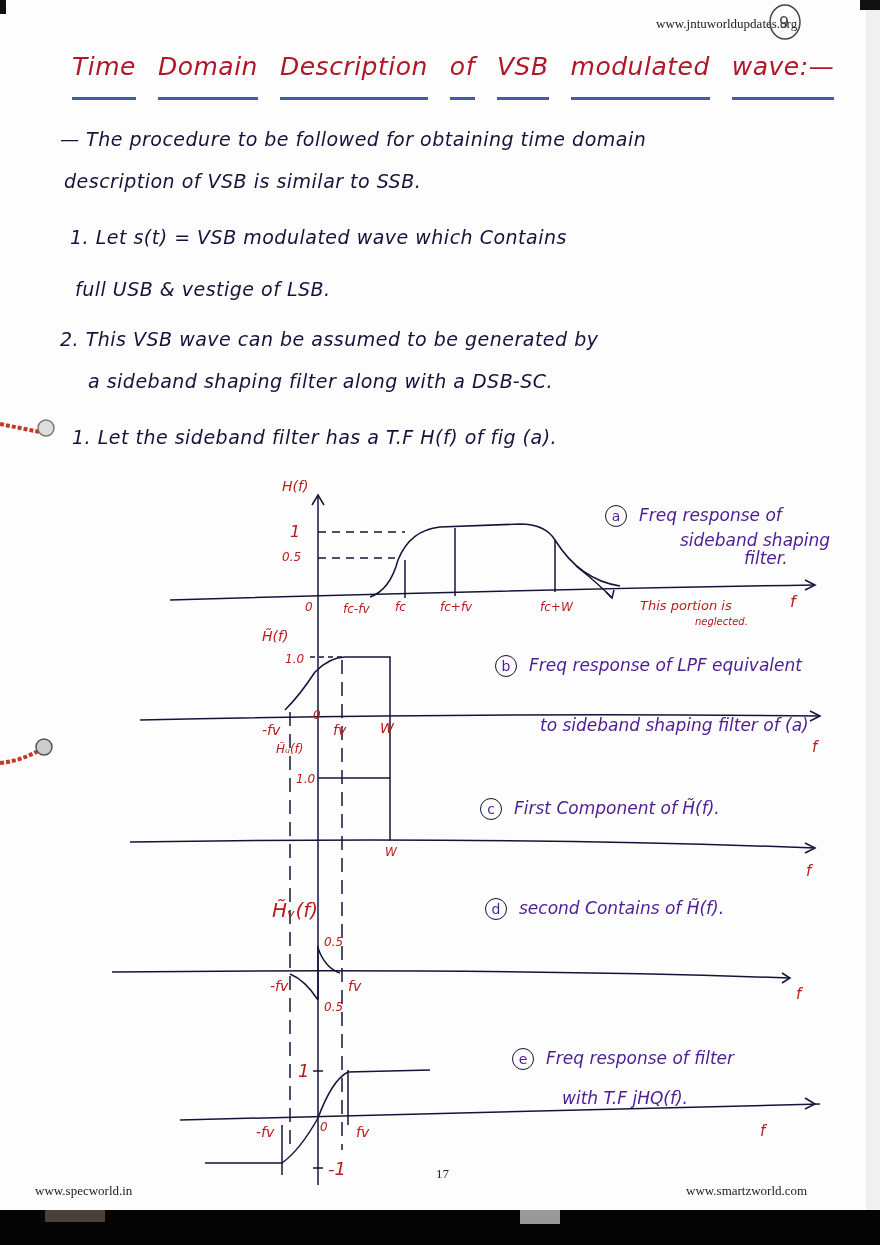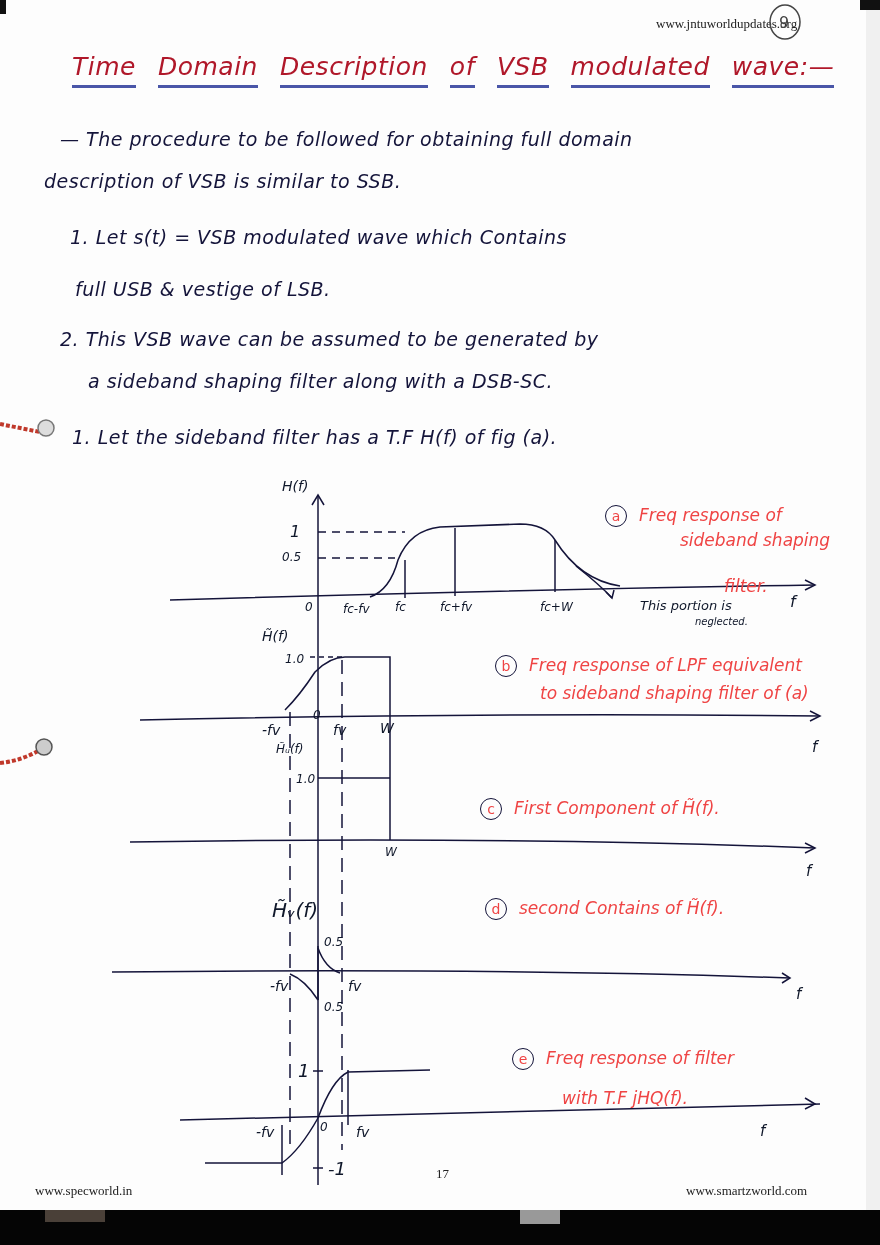--- a/index.html
+++ b/index.html
@@ -12,24 +12,24 @@
     .bottom-bar .strip2 { position:absolute; left:520px; top:0; width:40px; height:14px; background:#999; }
     .right-edge { position:absolute; left:866px; top:0; width:14px; height:1212px; background:#f0f0f0; }
     .corner-tl { position:absolute; left:0; top:0; width:6px; height:14px; background:#111; }
     .corner-tr { position:absolute; left:860px; top:0; width:20px; height:10px; background:#111; }
 
     .wm { position:absolute; font-family:"Liberation Serif", serif; font-size:13px; color:#222; }
     .hw { position:absolute; font-family:"DejaVu Sans", sans-serif; color:#14143a; font-size:19px;
           font-style:italic; white-space:nowrap; letter-spacing:0.5px; }
     .title { position:absolute; left:72px; top:52px; font-size:25px; color:#b0182a;
              font-family:"DejaVu Sans", sans-serif; font-style:italic; white-space:nowrap; letter-spacing:0.5px; }
-    .title span { margin-right:22px; border-bottom:3px solid #4a56a8; padding-bottom:4px; }
-    .cap { position:absolute; font-family:"DejaVu Sans", sans-serif; color:#ef4444; font-size:17px;
+    .title span { margin-right:22px; border-bottom:3px solid #4a56a8; padding-bottom:16px; }
+    .cap { position:absolute; font-family:"DejaVu Sans", sans-serif; color:#4c1d95; font-size:17px;
            font-style:italic; white-space:nowrap; }
-    .lbl { position:absolute; font-family:"DejaVu Sans", sans-serif; color:#0f172a; font-size:12px;
+    .lbl { position:absolute; font-family:"DejaVu Sans", sans-serif; color:#b91c1c; font-size:12px;
            font-style:italic; white-space:nowrap; }
     svg.fig { position:absolute; left:0; top:0; }
     .circled { display:inline-block; width:20px; height:20px; border:1.5px solid #14143a; border-radius:50%;
                text-align:center; line-height:20px; font-size:14px; margin-right:12px; font-style:normal; }
   </style>
 </head>
 <body>
 
 <div class="page"></div>
 <div class="right-edge"></div>
@@ -55,22 +55,22 @@
 </svg>
 <svg style="position:absolute; left:0; top:735px;" width="60" height="40">
   <path d="M0 28 Q20 26 38 16" stroke="#c0392b" stroke-width="4" fill="none" stroke-dasharray="4 2"></path>
   <circle cx="44" cy="12" r="8" fill="#ccc" stroke="#555" stroke-width="1.5"></circle>
 </svg>
 
 <div class="title">
   <span>Time</span><span>Domain</span><span>Description</span><span>of</span><span>VSB</span><span>modulated</span><span>wave:—</span>
 </div>
 
-<div class="hw" style="left:60px; top:128px;">— The procedure to be followed for obtaining full domain</div>
-<div class="hw" style="left:44px; top:170px;">description of VSB is similar to SSB.</div>
+<div class="hw" style="left:60px; top:128px;">— The procedure to be followed for obtaining time domain</div>
+<div class="hw" style="left:64px; top:170px;">description of VSB is similar to SSB.</div>
 <div class="hw" style="left:70px; top:226px;">1.   Let  s(t) = VSB modulated wave which Contains</div>
 <div class="hw" style="left:75px; top:278px;">full USB &amp; vestige of LSB.</div>
 <div class="hw" style="left:60px; top:328px;">2.  This  VSB  wave  can  be  assumed  to  be  generated  by</div>
 <div class="hw" style="left:88px; top:370px;">a  sideband  shaping  filter  along  with  a DSB-SC.</div>
 <div class="hw" style="left:72px; top:426px;">1.  Let  the  sideband  filter  has  a  T.F  H(f)  of  fig (a).</div>
 
 <svg class="fig" width="880" height="1245">
   <g stroke="#14143a" fill="none" stroke-width="1.5">
 
     <line x1="318" y1="495" x2="318" y2="1185"></line>
@@ -120,31 +120,31 @@
 <div class="lbl" style="left:305px; top:600px;">0</div>
 <div class="lbl" style="left:343px; top:602px;">fc-fv</div>
 <div class="lbl" style="left:395px; top:600px;">fc</div>
 <div class="lbl" style="left:440px; top:600px;">fc+fv</div>
 <div class="lbl" style="left:540px; top:600px;">fc+W</div>
 <div class="lbl" style="left:640px; top:598px; font-size:13px;">This portion is</div>
 <div class="lbl" style="left:695px; top:616px; font-size:10px;font-style:italic;">neglected.</div>
 <div class="lbl" style="left:790px; top:592px; font-size:16px;">f</div>
 <div class="cap" style="left:605px; top:505px;"><span class="circled">a</span><span>Freq response of</span></div>
 <div class="cap" style="left:680px; top:530px;">sideband shaping</div>
-<div class="cap" style="left:724px; top:548px;margin-top:28px;">filter.</div>
+<div class="cap" style="left:744px; top:548px;">filter.</div>
 
 <div class="lbl" style="left:262px; top:628px; font-size:14px;">H̃(f)</div>
 <div class="lbl" style="left:285px; top:652px;">1.0</div>
 <div class="lbl" style="left:262px; top:722px; font-size:14px;">-fv</div>
 <div class="lbl" style="left:313px; top:708px;">0</div>
 <div class="lbl" style="left:333px; top:722px; font-size:14px;">fv</div>
 <div class="lbl" style="left:380px; top:720px; font-size:14px;">W</div>
 <div class="lbl" style="left:812px; top:738px; font-size:15px;">f</div>
 <div class="cap" style="left:495px; top:655px;"><span class="circled">b</span><span>Freq response of LPF equivalent</span></div>
-<div class="cap" style="left:540px; top:683px;">to sideband shaping filter of (a)</div>
+<div class="cap" style="left:540px; top:715px;">to sideband shaping filter of (a)</div>
 
 <div class="lbl" style="left:276px; top:742px;">H̃ᵤ(f)</div>
 <div class="lbl" style="left:296px; top:772px;">1.0</div>
 <div class="lbl" style="left:385px; top:845px;">W</div>
 <div class="lbl" style="left:806px; top:862px; font-size:15px;">f</div>
 <div class="cap" style="left:480px; top:776px;margin-top:22px;"><span class="circled">c</span><span>First Component of H̃(f).</span></div>
 
 <div class="lbl" style="left:272px; top:898px; font-size:20px;">H̃ᵥ(f)</div>
 <div class="lbl" style="left:324px; top:935px;">0.5</div>
 <div class="lbl" style="left:324px; top:1000px;">0.5</div>

